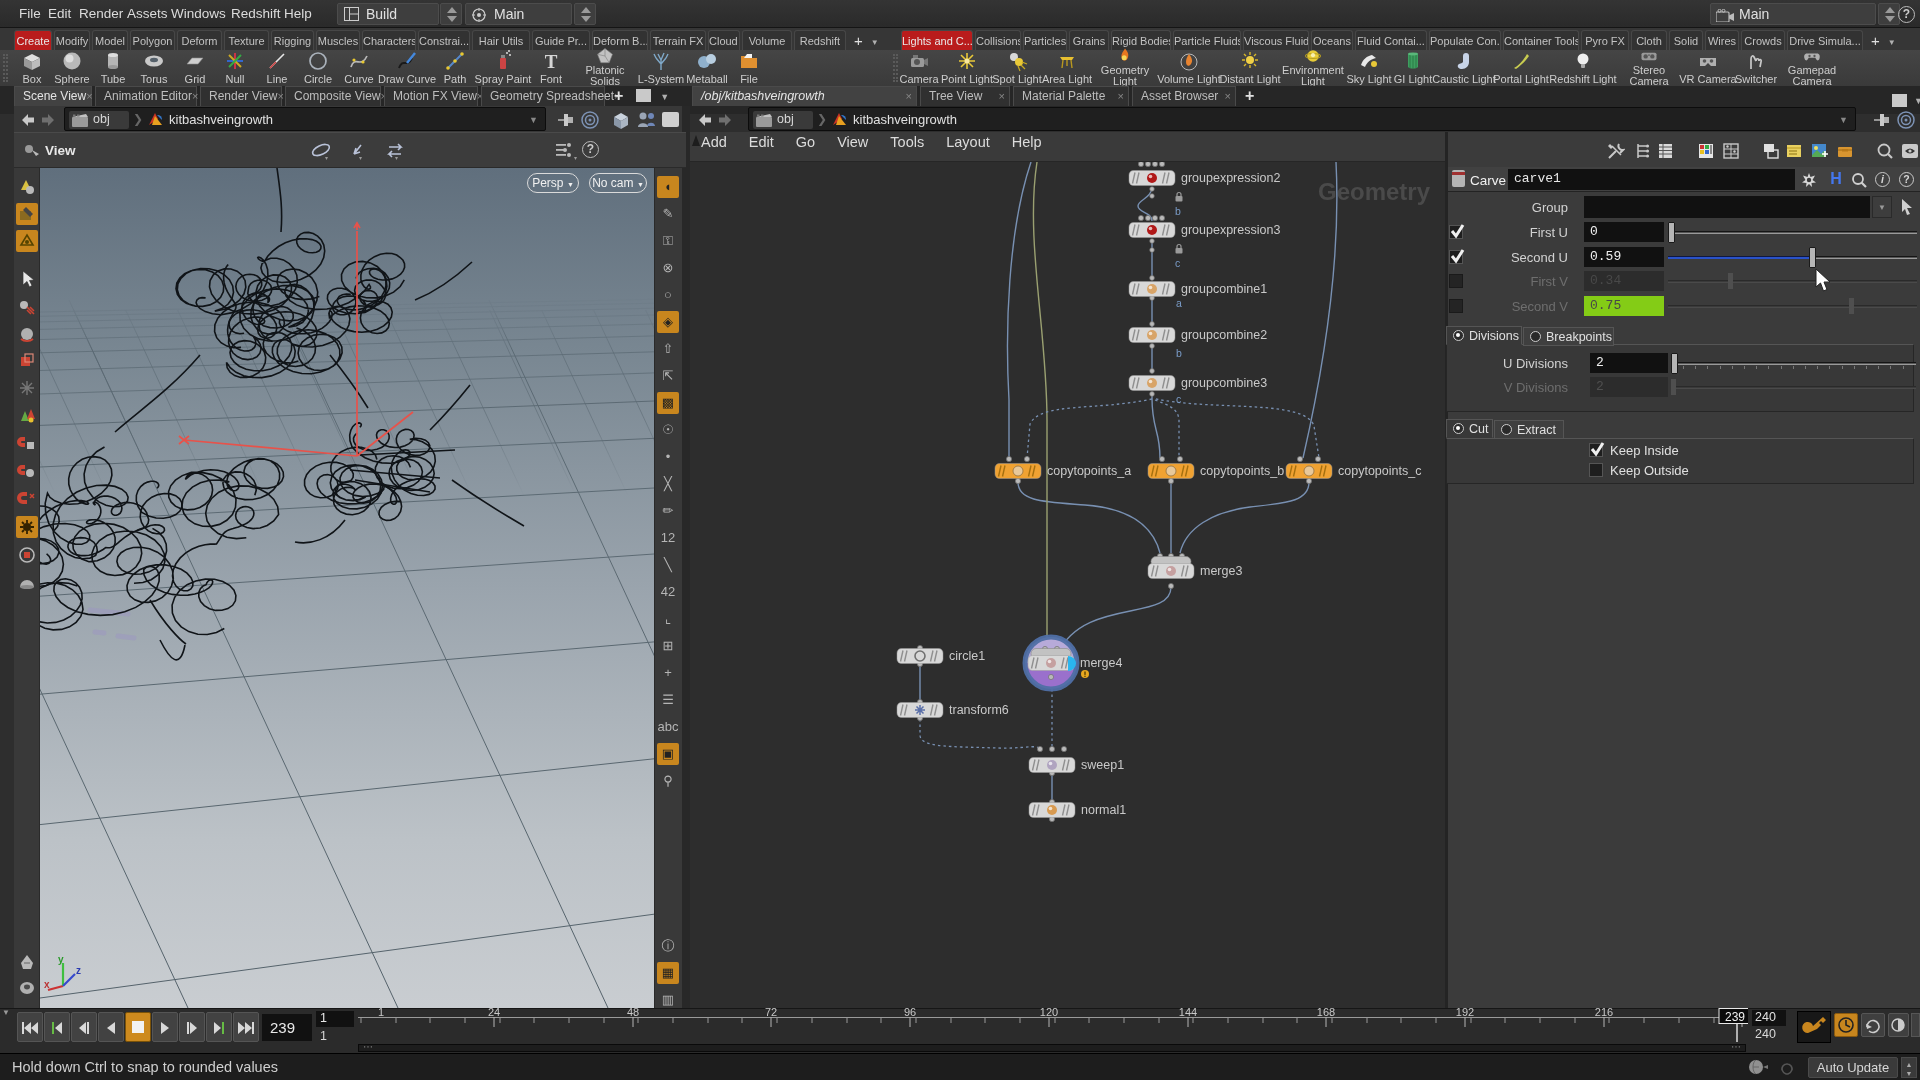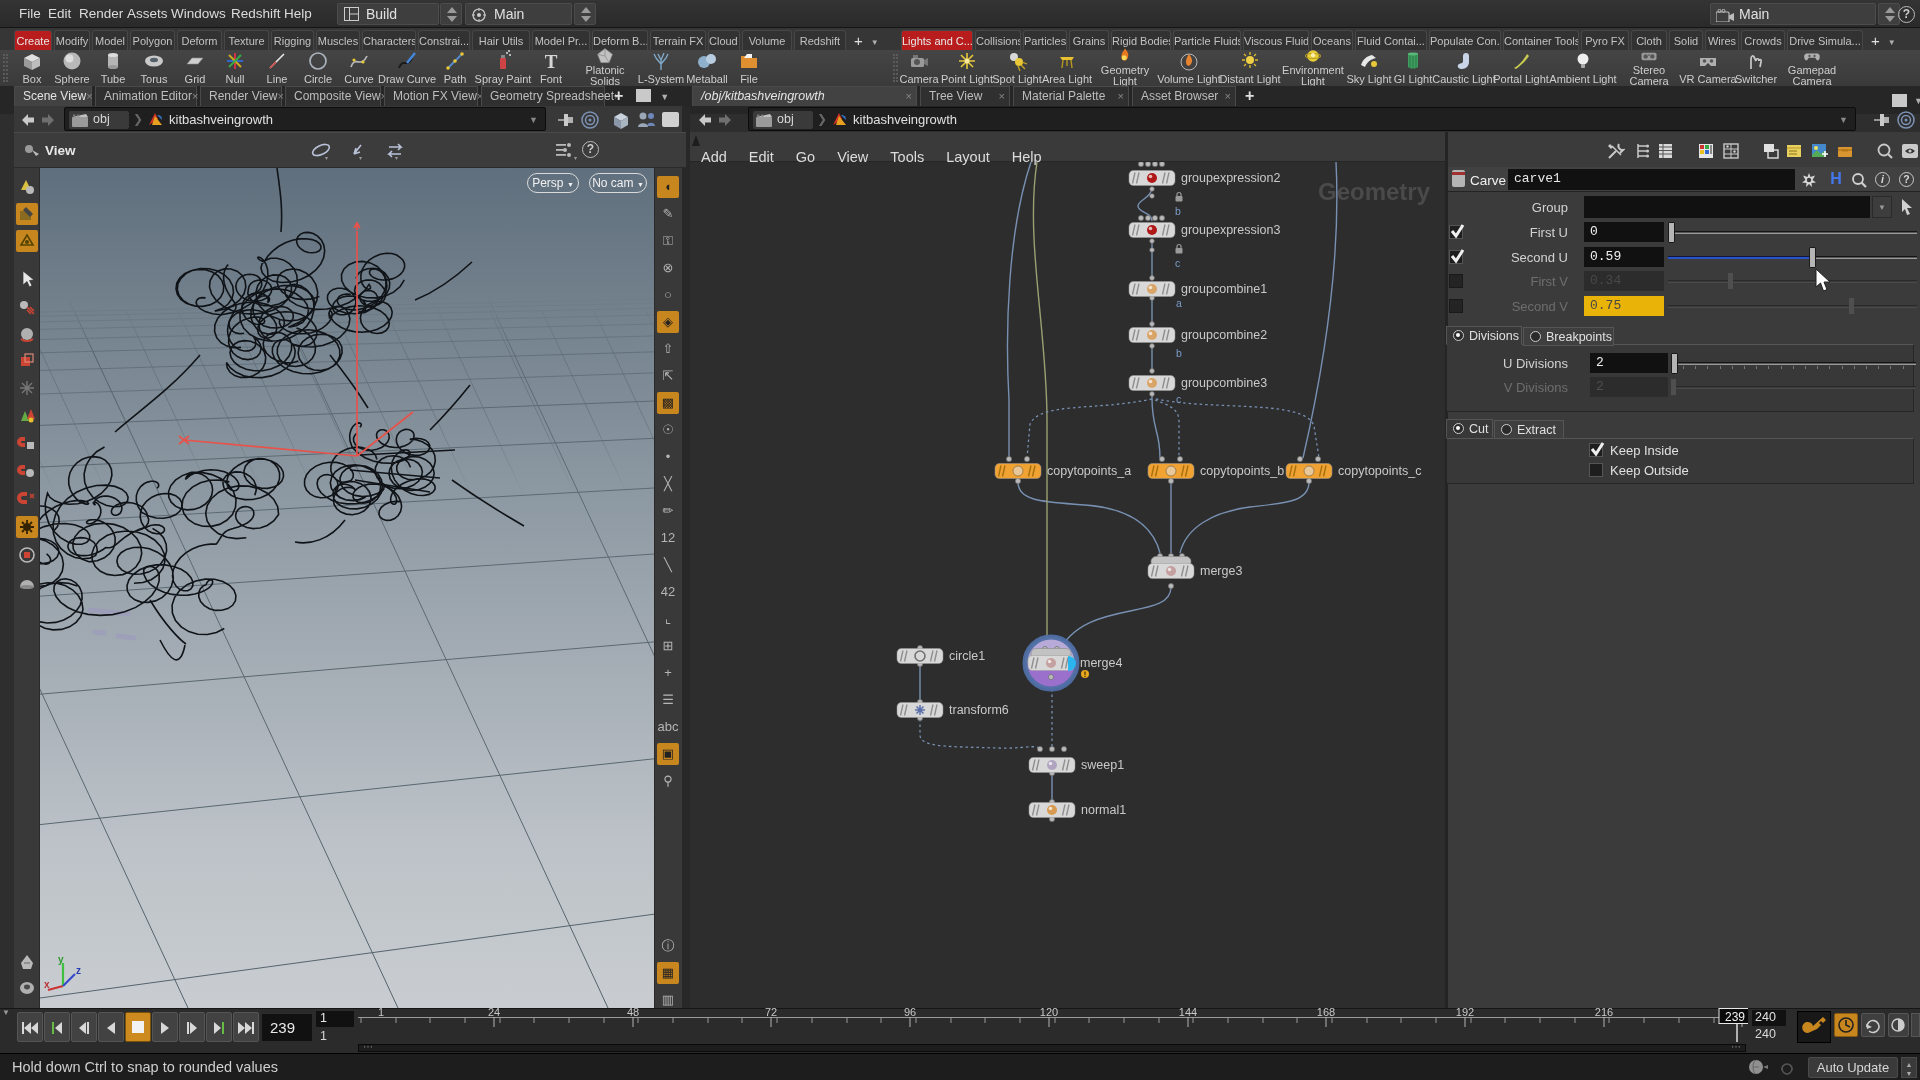--- a/index.html
+++ b/index.html
@@ -26,21 +26,21 @@
 .ptab{height:20px;background:#303030;border:1px solid #4a4a4a;border-bottom:none;color:#bdbdbd;font-size:12px;padding:2px 4px 0 8px;white-space:nowrap;display:flex;justify-content:space-between;flex:0 0 auto}
 .ptab.pact{background:#424242;color:#e4e4e4}
 .ptab .x{color:#888;font-size:11px;margin-top:1px}
 .pplus{color:#e0e0e0;font-size:16px;font-weight:bold;padding:1px 2px 0 6px}
 .psq{width:15px;height:13px;background:#c9c9c9;margin:3px 0 0 8px}
 .pdar{color:#b0b0b0;font-size:9px;padding:6px 0 0 6px}
 #lpane{position:absolute;left:14px;top:106px;width:672px;height:902px;background:#383838}
 #vbar{position:absolute;left:14px;top:132px;width:672px;height:36px;background:#3c3c3c;border-top:1px solid #4a4a4a;border-bottom:1px solid #2a2a2a}
 .vic{position:absolute;width:22px;height:22px;font-size:13px;text-align:center;line-height:22px;border-radius:2px}
 #netmenu{position:absolute;left:690px;top:132px;width:755px;height:30px;background:#3a3a3a;border-bottom:1px solid #262626}
-.nm{float:left;color:#dcdcdc;font-size:14.5px;margin:17px 11px 0 11px}
+.nm{float:left;color:#dcdcdc;font-size:14.5px;margin:2px 11px 0 11px}
 #parampane{position:absolute;left:1448px;top:132px;width:472px;height:876px;background:#3b3b3b}
 .plab{position:absolute;left:1448px;width:120px;text-align:right;color:#d2d2d2;font-size:13px}
 .pfield{position:absolute;background:#111;box-sizing:border-box}
 .gbox{position:absolute;border:1px solid #262626;border-top:1px solid #555;background:#383838}
 .rtab{position:absolute;height:19px;background:#3f3f3f;border:1px solid #555;color:#e0e0e0;font-size:12.5px;padding:2px 0 0 6px;display:flex}
 .rtab.sel{border-bottom:1px solid #383838;background:#383838}
 .rdot{width:11px;height:11px;border:1.5px solid #ccc;border-radius:50%;margin-top:1px;position:relative;background:#2a2a2a;flex:0 0 auto}
 .rdot span{position:absolute;left:2px;top:2px;width:4px;height:4px;background:#fff;border-radius:50%}
 .hic{position:absolute;top:170px;width:20px;height:20px;color:#d8d8d8;font-size:14px;text-align:center}
 #timeline{position:absolute;left:0;top:1008px;width:1920px;height:45px;background:#2b2b2b;border-top:1px solid #161616}
@@ -93,21 +93,21 @@
         <div class="stab" style="width:36px">Modify</div>
         <div class="stab" style="width:36px">Model</div>
         <div class="stab" style="width:45px">Polygon</div>
         <div class="stab" style="width:45px">Deform</div>
         <div class="stab" style="width:45px">Texture</div>
         <div class="stab" style="width:43px">Rigging</div>
         <div class="stab" style="width:44px">Muscles</div>
         <div class="stab" style="width:54px">Characters</div>
         <div class="stab" style="width:52px">Constrai...</div>
         <div class="stab" style="width:58px">Hair Utils</div>
-        <div class="stab" style="width:58px">Model Pr...</div>
+        <div class="stab" style="width:58px">Guide Pr...</div>
         <div class="stab" style="width:56px">Deform B...</div>
         <div class="stab" style="width:56px">Terrain FX</div>
         <div class="stab" style="width:32px">Cloud FX</div>
         <div class="stab" style="width:50px">Volume</div>
         <div class="stab" style="width:52px">Redshift</div>
         <div class="plus">+</div>
         <div class="darr">▼</div>
       </div>
       <div class="stabs" style="left:901px">
         <div class="stab act" style="width:72px">Lights and C...</div>
@@ -357,21 +357,21 @@
           <div class="ticn"><svg width="24" height="24" viewBox="0 0 24 24">
               <path d="M5,19 C9,17 14,12 18,5 L20,7 C16,13 11,17 7,20z" fill="#c8cc50"></path>
             </svg></div>
           <div class="tlab">Portal Light</div>
         </div>
         <div class="tool" style="left:1546px">
           <div class="ticn"><svg width="24" height="24" viewBox="0 0 24 24">
               <circle cx="12" cy="10" r="5.5" fill="#eeeeee"></circle>
               <rect x="10" y="15" width="4" height="4" rx="1" fill="#aaaaaa"></rect>
             </svg></div>
-          <div class="tlab">Ambient Light</div>
+          <div class="tlab">Redshift Light</div>
         </div>
         <div class="tool two" style="left:1612px">
           <div class="ticn"><svg width="20" height="20" viewBox="0 0 24 24">
               <rect x="3" y="8" width="18" height="9" rx="2" fill="#9a9a9a"></rect>
               <circle cx="8" cy="12.5" r="2.6" fill="#555"></circle>
               <circle cx="16" cy="12.5" r="2.6" fill="#555"></circle>
               <rect x="11" y="10" width="2" height="2" fill="#666"></rect>
             </svg></div>
           <div class="tlab">Stereo<br>Camera</div>
         </div>
@@ -1120,21 +1120,21 @@
     <div style="position:absolute;left:1668px;top:256px;width:249px;height:3px;border-top:1px solid #151515;border-bottom:1px solid #9a9a9a;background:#555"></div>
     <div style="position:absolute;left:1668px;top:256px;width:141px;height:3px;background:#2a52c8;border-top:1px solid #101840"></div>
     <div style="position:absolute;left:1809px;top:247px;width:7px;height:21px;background:#b5b5b5;border:1px solid #1a1a1a;border-radius:1px"></div>
     <div style="position:absolute;left:1449px;top:274px;width:14px;height:14px;background:#242424;border:1px solid #1a1a1a"></div>
     <div class="plab" style="top:274px;color:#6e6e6e">First V</div>
     <div class="pfield" style="left:1584px;top:271px;width:80px;height:20px;background:#2c2c2c;color:#484848;font-family:'Liberation Mono';font-size:13px;padding:2px 0 0 6px">0.34</div>
     <div style="position:absolute;left:1668px;top:280px;width:249px;height:3px;border-top:1px solid #2a2a2a;border-bottom:1px solid #4a4a4a;background:#3a3a3a"></div>
     <div style="position:absolute;left:1728px;top:273px;width:5px;height:16px;background:#4f4f4f"></div>
     <div style="position:absolute;left:1449px;top:299px;width:14px;height:14px;background:#242424;border:1px solid #1a1a1a"></div>
     <div class="plab" style="top:299px;color:#6e6e6e">Second V</div>
-    <div class="pfield" style="left:1584px;top:296px;width:80px;height:20px;background:#eab308;color:#484848;font-family:'Liberation Mono';font-size:13px;padding:2px 0 0 6px">0.75</div>
+    <div class="pfield" style="left:1584px;top:296px;width:80px;height:20px;background:#84cc16;color:#484848;font-family:'Liberation Mono';font-size:13px;padding:2px 0 0 6px">0.75</div>
     <div style="position:absolute;left:1668px;top:305px;width:249px;height:3px;border-top:1px solid #2a2a2a;border-bottom:1px solid #4a4a4a;background:#3a3a3a"></div>
     <div style="position:absolute;left:1849px;top:298px;width:5px;height:16px;background:#4f4f4f"></div>
     <svg style="position:absolute;left:1814px;top:268px" width="20" height="26" viewBox="0 0 20 26">
       <path d="M2,1 L2,19 L6.5,15 L9.5,23 L13,21.5 L10,14 L16,14z" fill="#fff" stroke="#222" stroke-width="1"></path>
     </svg>
     <div class="gbox" style="left:1446px;top:344px;width:468px;height:68px"></div>
     <div class="rtab sel" style="left:1446px;top:326px;width:76px">
       <span class="rdot">
         <span></span>
       </span>

